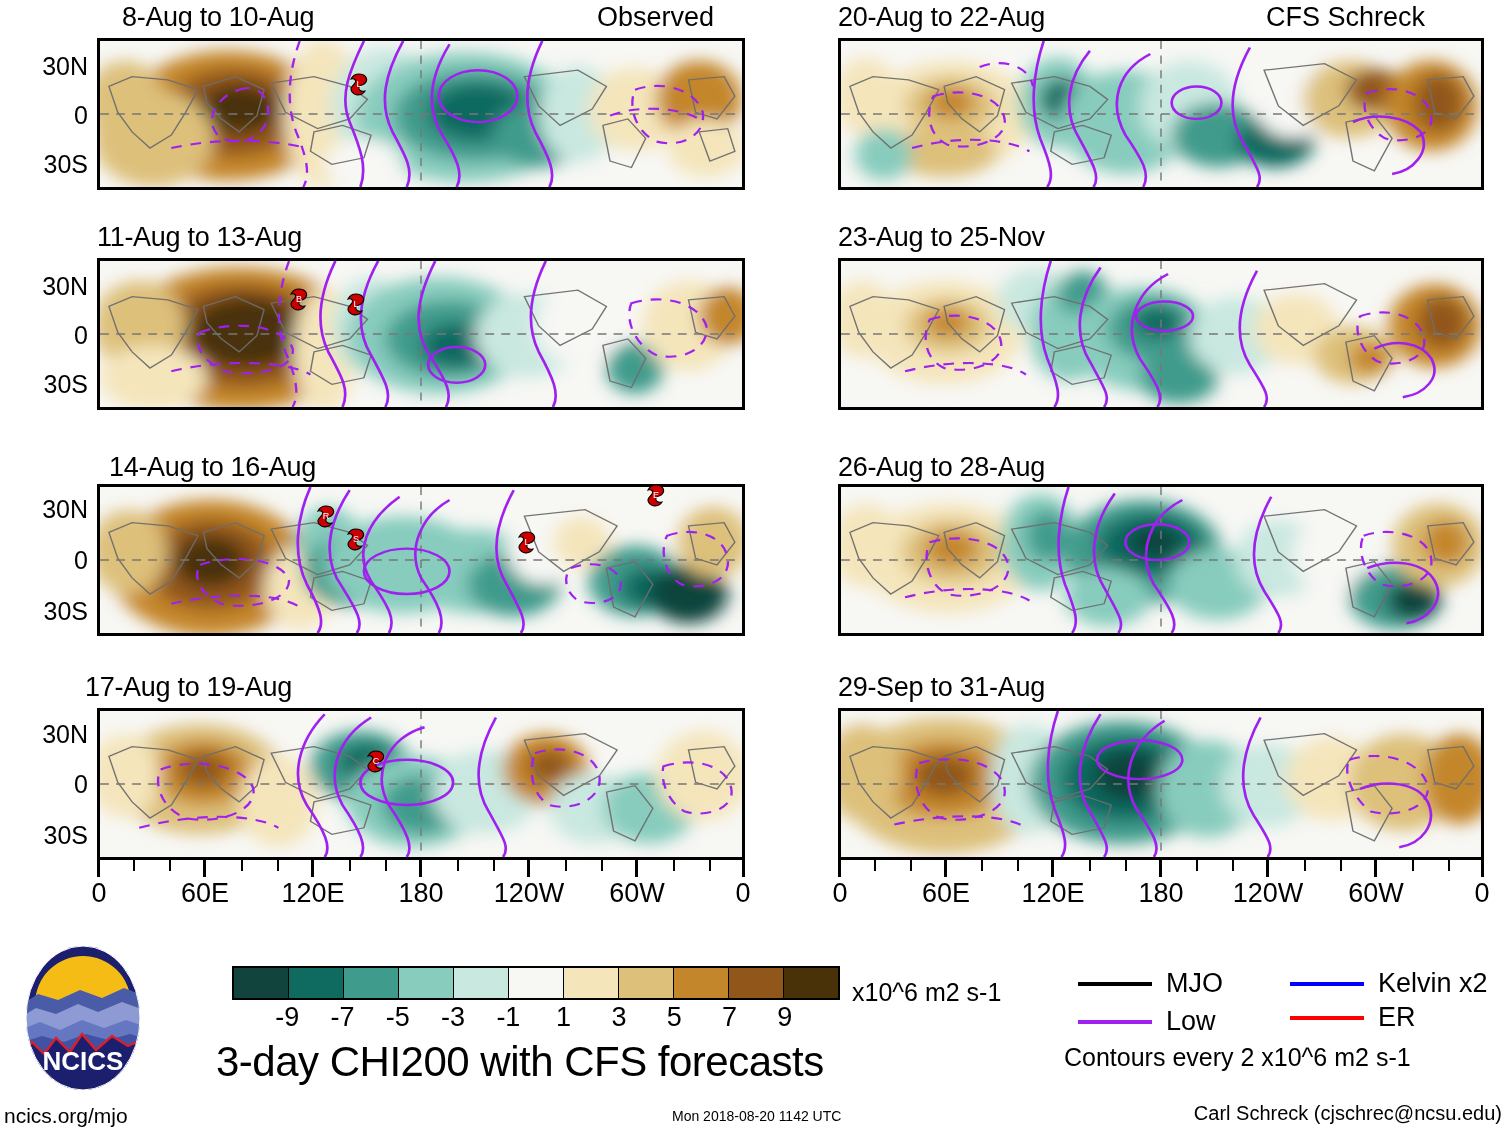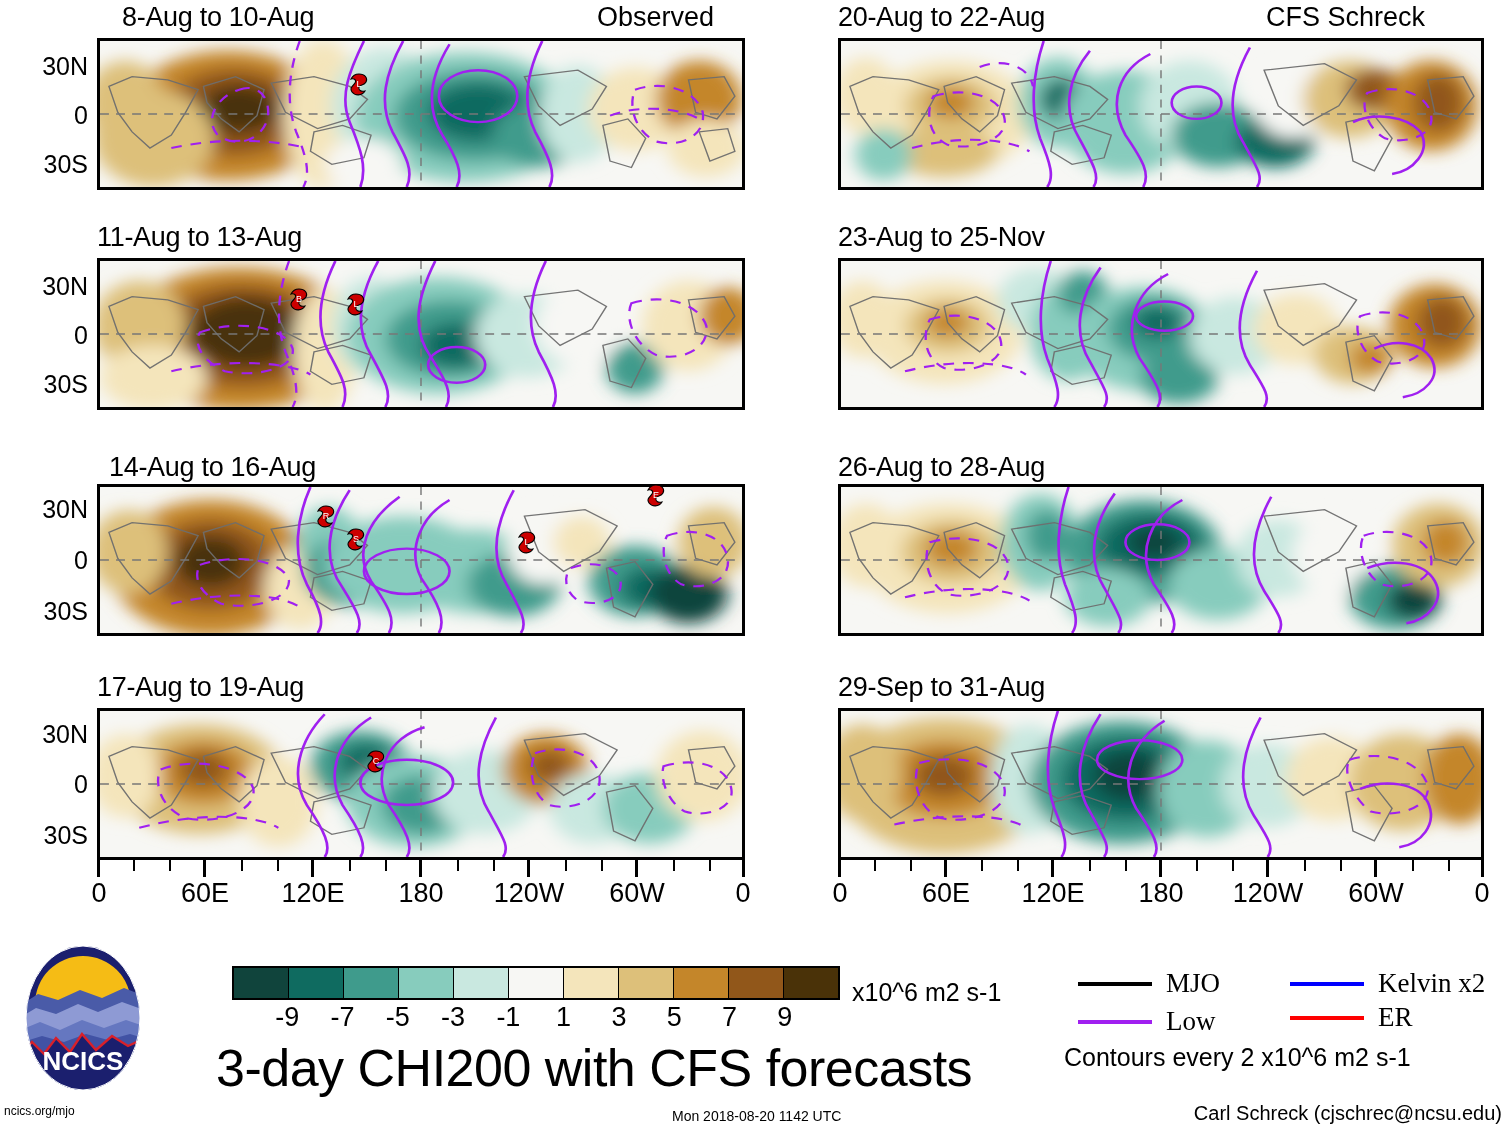--- a/index.html
+++ b/index.html
@@ -22,31 +22,31 @@
 
   
   #cbar{position:absolute;left:232px;top:966px;width:608px;height:34px;
         border:2px solid #000;box-sizing:border-box;display:flex;}
   #cbar div{flex:1;border-right:1px solid #000;}
   #cbar div:last-child{border-right:none;}
   #cbar-ticks{position:absolute;left:232px;top:1002px;width:608px;height:30px;}
   #cbar-ticks span{position:absolute;font-size:27px;transform:translateX(-50%);}
   #cbar-units{position:absolute;left:852px;top:978px;font-size:25px;white-space:nowrap;}
 
-  #main-title{position:absolute;left:216px;top:1038px;font-size:52px;
+  #main-title{position:absolute;left:216px;top:1038px;font-size:42px;
               letter-spacing:-0.5px;white-space:nowrap;}
 
   
-  .lg-row{position:absolute;display:flex;align-items:center;font-family:Liberation Serif, serif;}
+  .lg-row{position:absolute;display:flex;align-items:center;}
   .lg-line{width:74px;height:4px;}
   .lg-txt{font-size:27px;margin-left:14px;white-space:nowrap;}
   #contour-note{position:absolute;left:1064px;top:1043px;font-size:25px;white-space:nowrap;}
 
   
-  #foot-left{position:absolute;left:4px;top:1104px;font-size:12px;}
+  #foot-left{position:absolute;left:4px;top:1104px;font-size:21px;}
   #foot-mid{position:absolute;left:672px;top:1108px;font-size:14px;}
   #foot-right{position:absolute;right:8px;top:1102px;font-size:20px;}
 
   #logo{position:absolute;left:22px;top:942px;width:122px;height:152px;}
 </style>
 </head>
 <body>
 
 <div class="panel">
   <div class="panel-title" style="left:97px;top:2px;margin-left:25px;">8-Aug to 10-Aug</div>
@@ -267,21 +267,21 @@
   </div>
   <div style="position:absolute;left:645px;top:484px;">
     <svg width="22" height="24" viewBox="0 0 22 24">
       <path d="M11 1 C17 1 20 5 18 9 C16 13 12 11 11 14 C10 17 13 19 17 18 C14 23 7 23 4 19 C1 15 5 13 7 10 C9 7 6 5 3 6 C5 2 8 1 11 1 Z" fill="#cc0000" stroke="#000" stroke-width="1.1"></path>
       <text x="11" y="14" font-size="9" fill="#fff" text-anchor="middle" font-family="'Liberation Sans',sans-serif">E</text>
     </svg>
   </div>
 </div>
 
 <div class="panel">
-  <div class="panel-title" style="left:97px;top:672px;">17-Aug to 19-Aug</div>
+  <div class="panel-title" style="left:85px;top:672px;">17-Aug to 19-Aug</div>
   <div class="ylab" style="left:4px;top:720px;width:84px;">30N</div>
   <div class="ylab" style="left:4px;top:770px;width:84px;">0</div>
   <div class="ylab" style="left:4px;top:821px;width:84px;">30S</div>
   <div class="map-box" style="left:97px;top:708px;width:648px;height:152px;">
     <svg class="map-svg" viewBox="0 0 360 90" preserveAspectRatio="none">
       <defs>
           <filter id="bl3" x="-25%" y="-25%" width="150%" height="150%">
             <feGaussianBlur stdDeviation="5"></feGaussianBlur>
           </filter>
         </defs>

